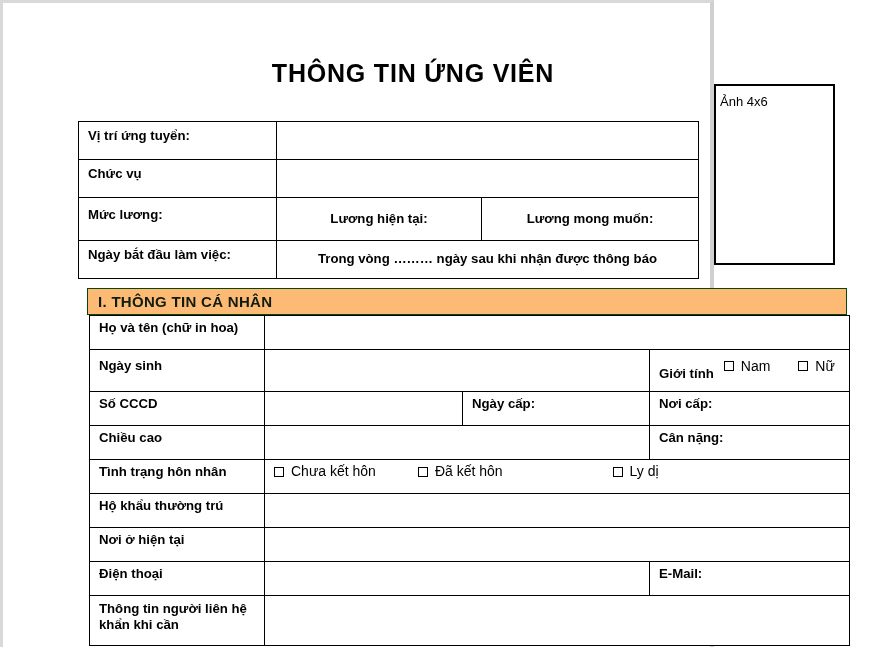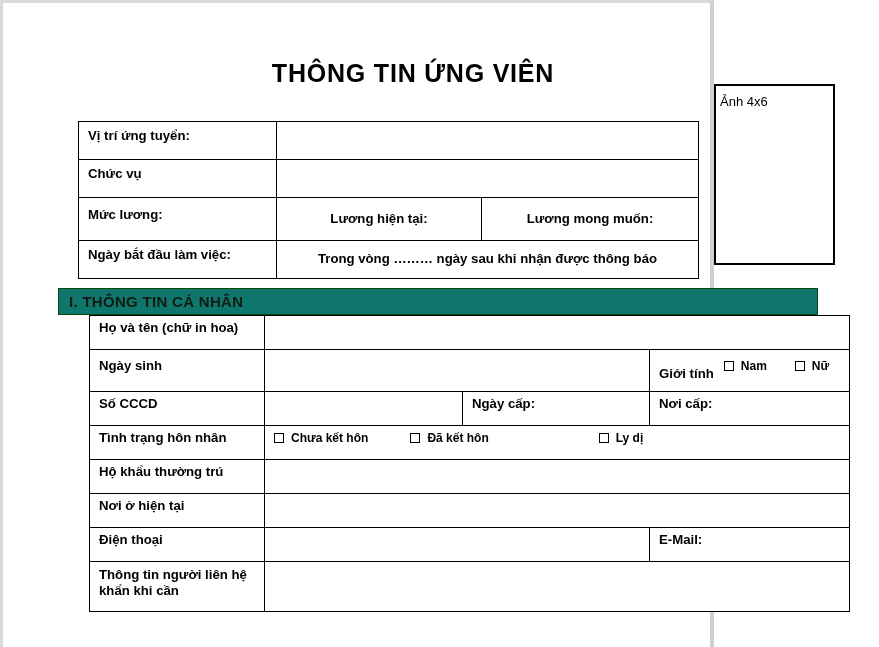--- a/index.html
+++ b/index.html
@@ -95,25 +95,25 @@
     left: 75px;
     top: 118px;
     width: 620px;
   }
   #tbl-job td { height: 38px; }
   #tbl-job td.tall { height: 43px; }
 
   
   .section-bar {
     position: absolute;
-    left: 55px;
+    left: 84px;
     top: 285px;
     width: 760px;
     height: 27px;
-    background: #0f766e;
+    background: #fdba74;
     border: 1px solid #04490a;
   }
   .section-bar .section-title {
     display: block;
     padding: 4px 0 0 10px;
     font-size: 15px;
     font-weight: bold;
     color: #101c10;
     letter-spacing: 0.3px;
     line-height: 1.2;
@@ -153,21 +153,21 @@
   }
   .cbox {
     display: inline-block;
     width: 10px;
     height: 10px;
     border: 1.7px solid #000;
     background: #fff;
     margin-right: 7px;
     flex: 0 0 auto;
   }
-  .opt-text { font-weight: bold; font-size: 12px; }
+  .opt-text { font-weight: normal; font-size: 14px; }
   .gap-md { width: 42px; flex: 0 0 auto; }
   .gap-lg { width: 110px; flex: 0 0 auto; }
   .gap-sm { width: 28px; flex: 0 0 auto; }
   td.opts-cell {
     padding-left: 12px;
     font-weight: normal;
   }
 </style>
 </head>
 <body>
@@ -245,20 +245,25 @@
           </td>
         </tr>
 
         <tr>
           <td class="lbl">Số CCCD</td>
           <td class="blank"></td>
           <td>Ngày cấp:</td>
           <td>Nơi cấp:</td>
         </tr>
 
+        <tr>
+          <td class="lbl">Chiều cao</td>
+          <td class="blank" colspan="2"></td>
+          <td>Cân nặng:</td>
+        </tr>
 
         <tr>
           <td class="lbl">Tình trạng hôn nhân</td>
           <td class="opts-cell" colspan="3">
             <div class="opt-row">
               <span class="opt">
                 <span class="cbox"></span>
                 <span class="opt-text">Chưa kết hôn</span>
               </span>
               <span class="gap-md"></span>

